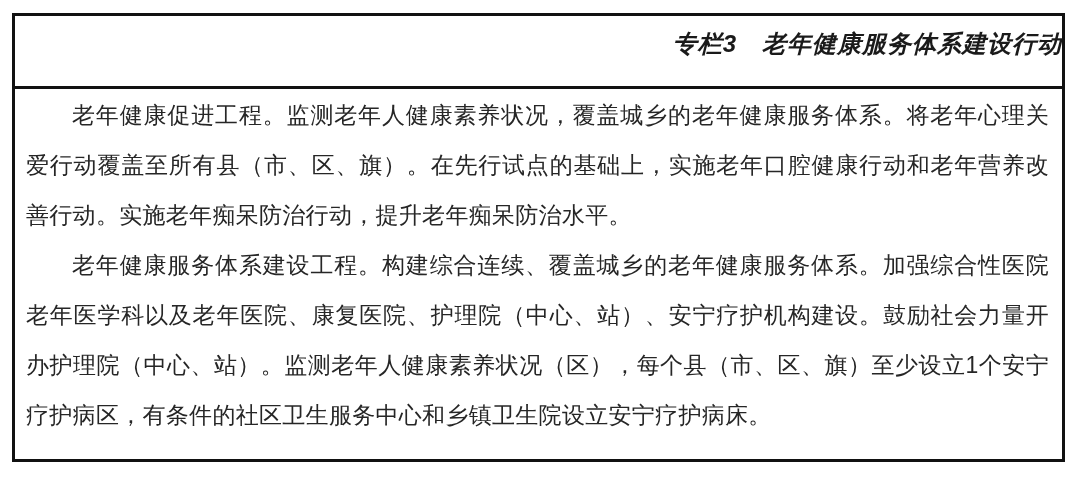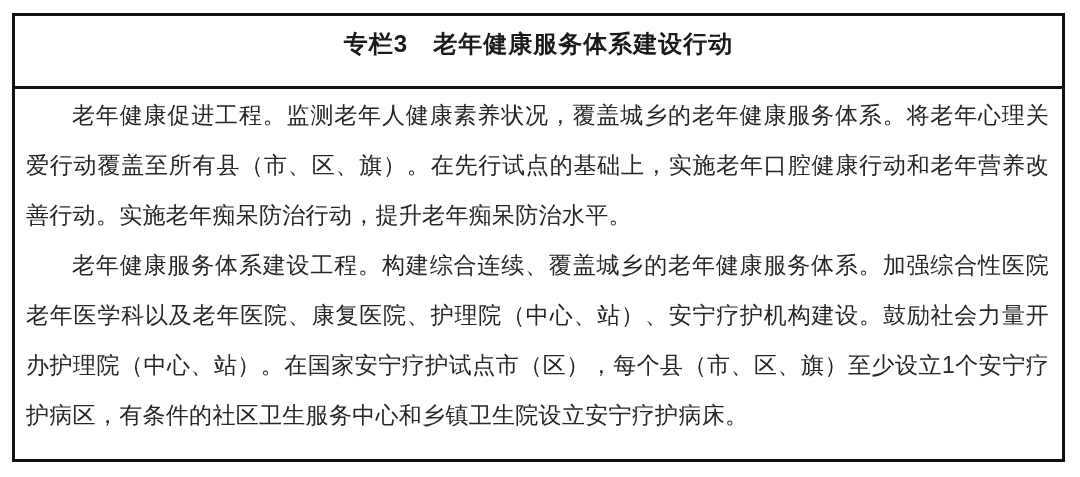--- a/index.html
+++ b/index.html
@@ -23,23 +23,24 @@
     height: 449px;
     box-sizing: border-box;
     border: 3px solid #111111;
     background: #ffffff;
   }
   .panel-header {
     box-sizing: border-box;
     height: 73px;
     border-bottom: 3px solid #111111;
     display: flex;
-    justify-content: center;
+    justify-content: flex-end;
     align-items: flex-start;
     padding-top: 12px;
+    font-style: italic;
   }
   .panel-title {
     margin: 0;
     font-size: 24px;
     font-weight: bold;
     color: #1a1a1a;
     letter-spacing: 1px;
     white-space: nowrap;
   }
   .panel-body {
@@ -59,16 +60,16 @@
 </head>
 <body>
 
 <div class="page">
   <div class="panel">
     <div class="panel-header">
       <h2 class="panel-title">专栏3　老年健康服务体系建设行动</h2>
     </div>
     <div class="panel-body">
       <p class="para">老年健康促进工程。监测老年人健康素养状况，覆盖城乡的老年健康服务体系。将老年心理关爱行动覆盖至所有县（市、区、旗）。在先行试点的基础上，实施老年口腔健康行动和老年营养改善行动。实施老年痴呆防治行动，提升老年痴呆防治水平。</p>
-      <p class="para">老年健康服务体系建设工程。构建综合连续、覆盖城乡的老年健康服务体系。加强综合性医院老年医学科以及老年医院、康复医院、护理院（中心、站）、安宁疗护机构建设。鼓励社会力量开办护理院（中心、站）。在国家安宁疗护试点市（区），每个县（市、区、旗）至少设立1个安宁疗护病区，有条件的社区卫生服务中心和乡镇卫生院设立安宁疗护病床。</p>
+      <p class="para">老年健康服务体系建设工程。构建综合连续、覆盖城乡的老年健康服务体系。加强综合性医院老年医学科以及老年医院、康复医院、护理院（中心、站）、安宁疗护机构建设。鼓励社会力量开办护理院（中心、站）。监测老年人健康素养状况（区），每个县（市、区、旗）至少设立1个安宁疗护病区，有条件的社区卫生服务中心和乡镇卫生院设立安宁疗护病床。</p>
     </div>
   </div>
 </div>
 
 </body></html>

